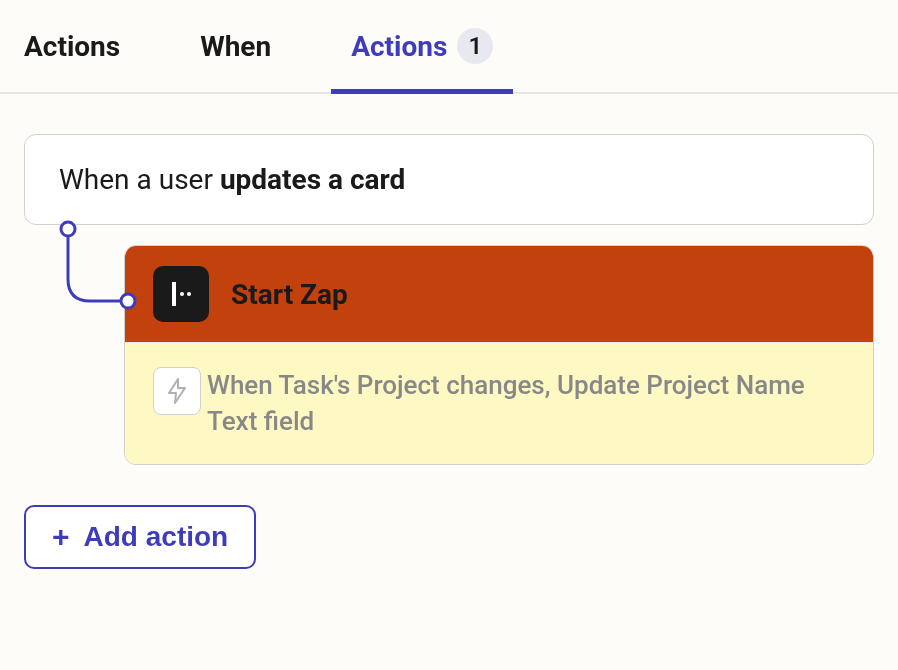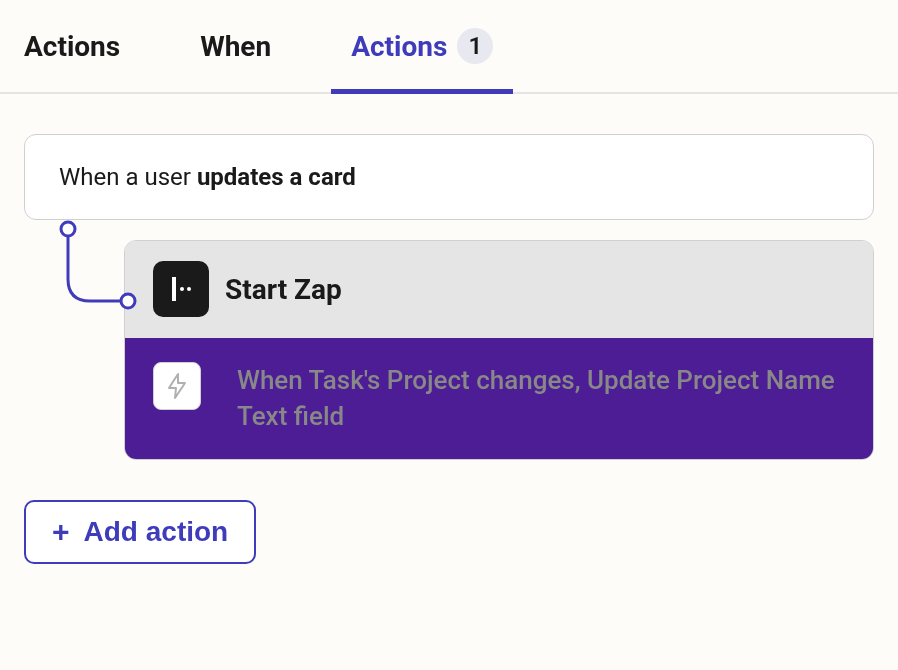--- a/index.html
+++ b/index.html
@@ -55,21 +55,21 @@
     }
     .content-area {
       padding: 40px 24px;
       position: relative;
     }
     .trigger-card {
       border: 1px solid #d0d0d0;
       border-radius: 12px;
       padding: 28px 34px;
       background: #fff;
-      font-size: 24px;
+      font-size: 28px;
       color: #1a1a1a;
     }
     .trigger-card .bold { font-weight: 700; }
     .trigger-card .normal { font-weight: 400; }
 
     .connector {
       position: absolute;
       left: 60px;
       top: 135px;
       width: 80px;
@@ -84,22 +84,22 @@
     .action-card {
       border: 1px solid #d0d0d0;
       border-radius: 12px;
       background: #fff;
       overflow: hidden;
     }
     .action-header {
       display: flex;
       align-items: center;
       padding: 20px 28px;
-      gap: 16px;
-      background: #e5e5e5;
+      gap: 22px;
+      background: #c2410c;
     }
     .action-icon {
       width: 56px;
       height: 56px;
       border-radius: 10px;
       background: #1a1a1a;
       color: #fff;
       display: flex;
       align-items: center;
       justify-content: center;
@@ -115,25 +115,25 @@
     }
     .status-pill {
       background: #d9efe5;
       color: #1a1a1a;
       font-weight: 700;
       font-size: 24px;
       padding: 10px 24px;
       border-radius: 999px;
     }
     .action-body {
-      background: #4c1d95;
+      background: #fef9c3;
       padding: 24px 28px;
       display: flex;
       align-items: flex-start;
-      gap: 36px;
+      gap: 6px;
       border-top: 1px solid #e5e5e5;
     }
     .bolt-box {
       width: 48px;
       height: 48px;
       border: 1px solid #d0d0d0;
       border-radius: 8px;
       background: #fff;
       display: flex;
       align-items: center;

